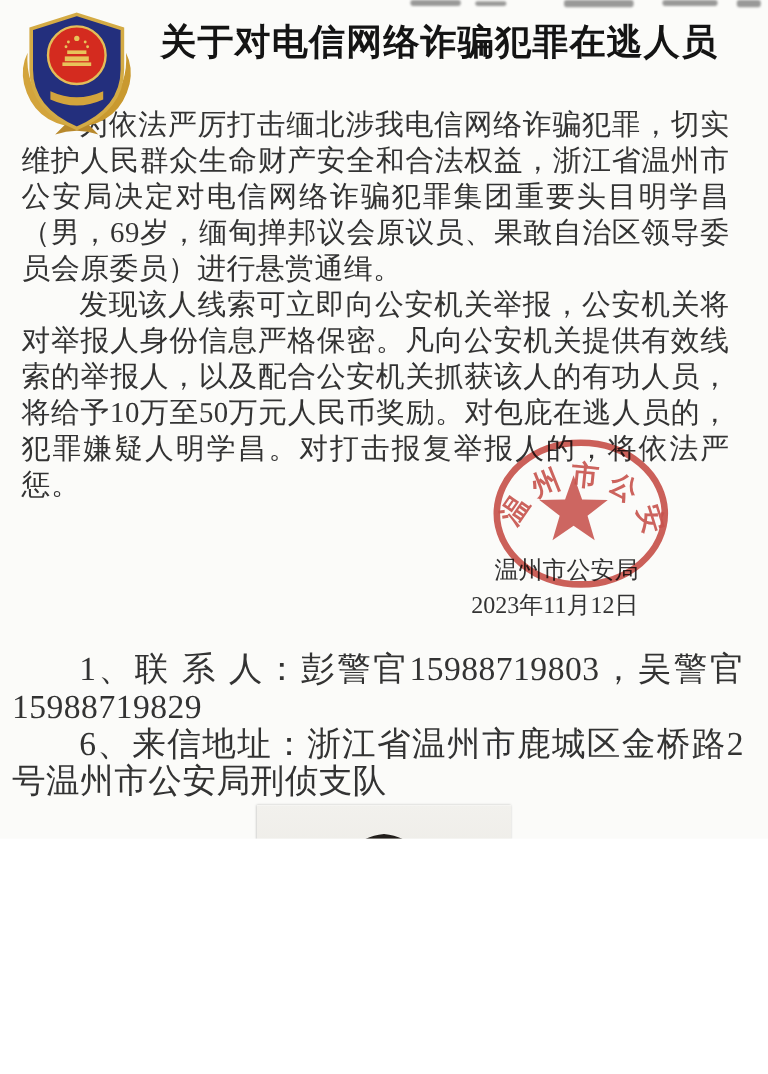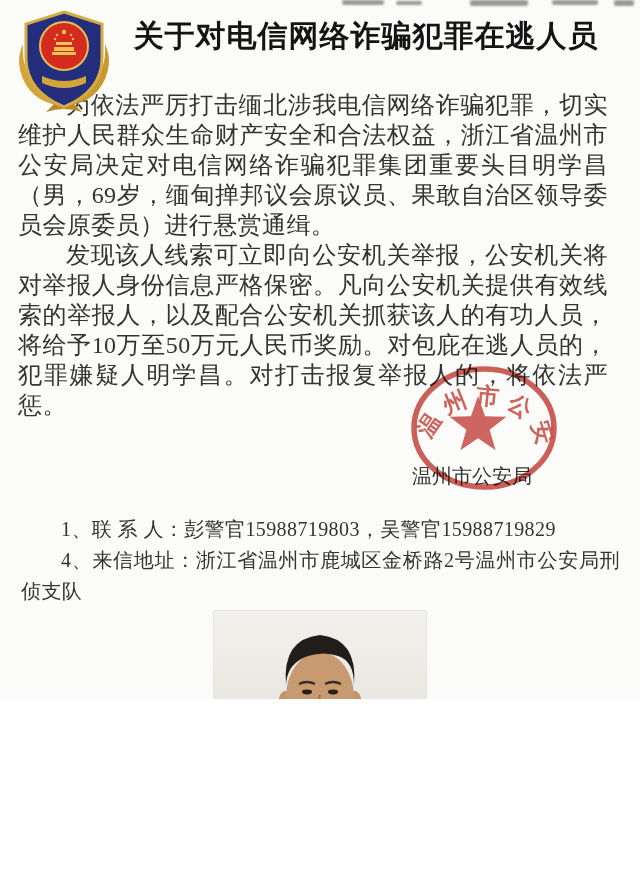--- a/index.html
+++ b/index.html
@@ -5,21 +5,21 @@
   html,body{margin:0;padding:0;}
   .page{position:relative;width:640px;height:699px;background:#fbfbf9;overflow:hidden;
         font-family:"Liberation Serif","DejaVu Serif",serif;color:#2d2d2d;}
   .smudge{position:absolute;background:#4a4a4a;border-radius:2px;filter:blur(1px);opacity:.55;}
   .badge{position:absolute;left:12px;top:6px;}
   .title{margin-left:112px;padding-top:14px;width:508px;text-align:center;
          font-size:30px;font-weight:bold;line-height:43px;color:#141414;letter-spacing:1px;}
   .body{margin-top:33px;padding:0 32px 0 18px;font-size:24px;line-height:30px;text-align:justify;}
   .body p{margin:0;text-indent:2em;letter-spacing:.4px;color:#333;}
   .sign{margin-top:42px;padding-right:108px;text-align:right;font-size:20px;line-height:29px;color:#333;position:relative;z-index:1;}
-  .contacts{margin-top:23px;padding:0 20px 0 21px;font-size:20px;line-height:31px;text-align:justify;}
+  .contacts{margin-top:23px;padding:0 20px 0 10px;font-size:28px;line-height:31px;text-align:justify;}
   .contacts p{margin:0;text-indent:2em;letter-spacing:.4px;color:#333;}
   .stamp{position:absolute;left:406px;top:364px;z-index:3;mix-blend-mode:multiply;opacity:.9;pointer-events:none;}
   .photo{width:212px;margin:4px auto 0;font-size:0;box-shadow:0 0 2px rgba(0,0,0,.25);}
   .caption{text-align:center;font-size:21px;margin-top:4px;letter-spacing:2px;color:#2b2b2b;}
 </style>
 </head>
 <body>
 
 <div class="page">
 
@@ -52,36 +52,37 @@
     <div>关于对电信网络诈骗犯罪在逃人员</div>
   </div>
 
   <div class="body">
     <p>为依法严厉打击缅北涉我电信网络诈骗犯罪，切实维护人民群众生命财产安全和合法权益，浙江省温州市公安局决定对电信网络诈骗犯罪集团重要头目明学昌（男，69岁，缅甸掸邦议会原议员、果敢自治区领导委员会原委员）进行悬赏通缉。</p>
     <p>发现该人线索可立即向公安机关举报，公安机关将对举报人身份信息严格保密。凡向公安机关提供有效线索的举报人，以及配合公安机关抓获该人的有功人员，将给予10万至50万元人民币奖励。对包庇在逃人员的，犯罪嫌疑人明学昌。对打击报复举报人的，将依法严惩。</p>
   </div>
 
   <div class="sign">
     <div>温州市公安局</div>
+    <div>2023年11月12日</div>
   </div>
 
   <svg class="stamp" width="156" height="132" viewBox="0 0 156 132">
     <defs>
       <path id="arcPath" d="M 24,86 A 54,46 0 1 1 132,86" fill="none"></path>
     </defs>
     <ellipse cx="78" cy="64" rx="70" ry="59" fill="none" stroke="#c5403a" stroke-width="5.5" opacity=".92"></ellipse>
     <path transform="translate(72,62)" d="M0,-30 L7.1,-9.8 L28.5,-9.3 L11.6,3.8 L17.6,24.3 L0,12.2 L-17.6,24.3 L-11.6,3.8 L-28.5,-9.3 L-7.1,-9.8 Z" fill="#c5403a" opacity=".88"></path>
     <text font-size="23" font-weight="bold" fill="#c5403a" opacity=".9" font-family="Liberation Serif, serif" letter-spacing="7">
       <textPath href="#arcPath" startOffset="10">温州市公安局</textPath>
     </text>
   </svg>
 
   <div class="contacts">
     <p>1、联 系 人：彭警官15988719803，吴警官15988719829</p>
-    <p>4、来信地址：浙江省温州市鹿城区金桥路2号温州市公安局刑侦支队</p>
+    <p>6、来信地址：浙江省温州市鹿城区金桥路2号温州市公安局刑侦支队</p>
   </div>
 
   <div class="photo">
     <svg width="212" height="233" viewBox="0 0 212 233">
       <defs>
         <linearGradient id="bgGrad" x1="0" y1="0" x2="0" y2="1">
           <stop offset="0" stop-color="#f2f1ed"></stop>
           <stop offset="1" stop-color="#ddd8d1"></stop>
         </linearGradient>
       </defs>

